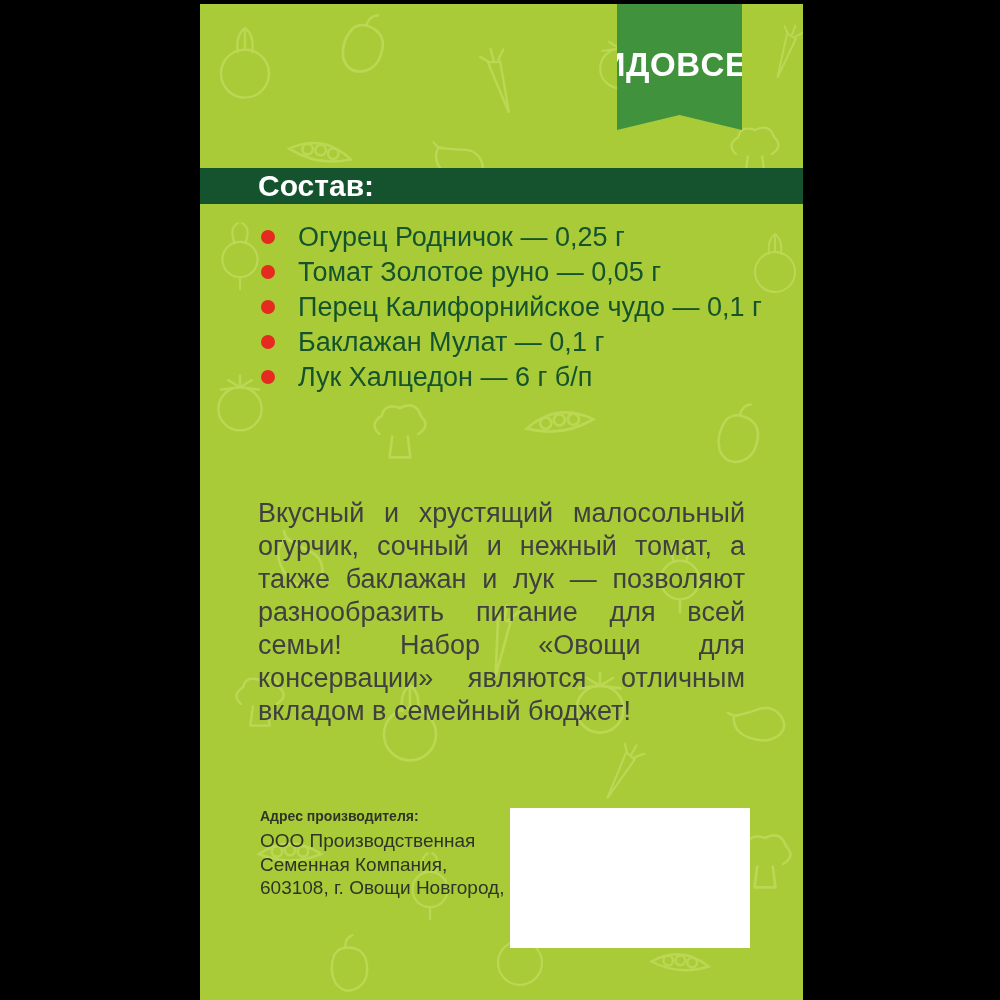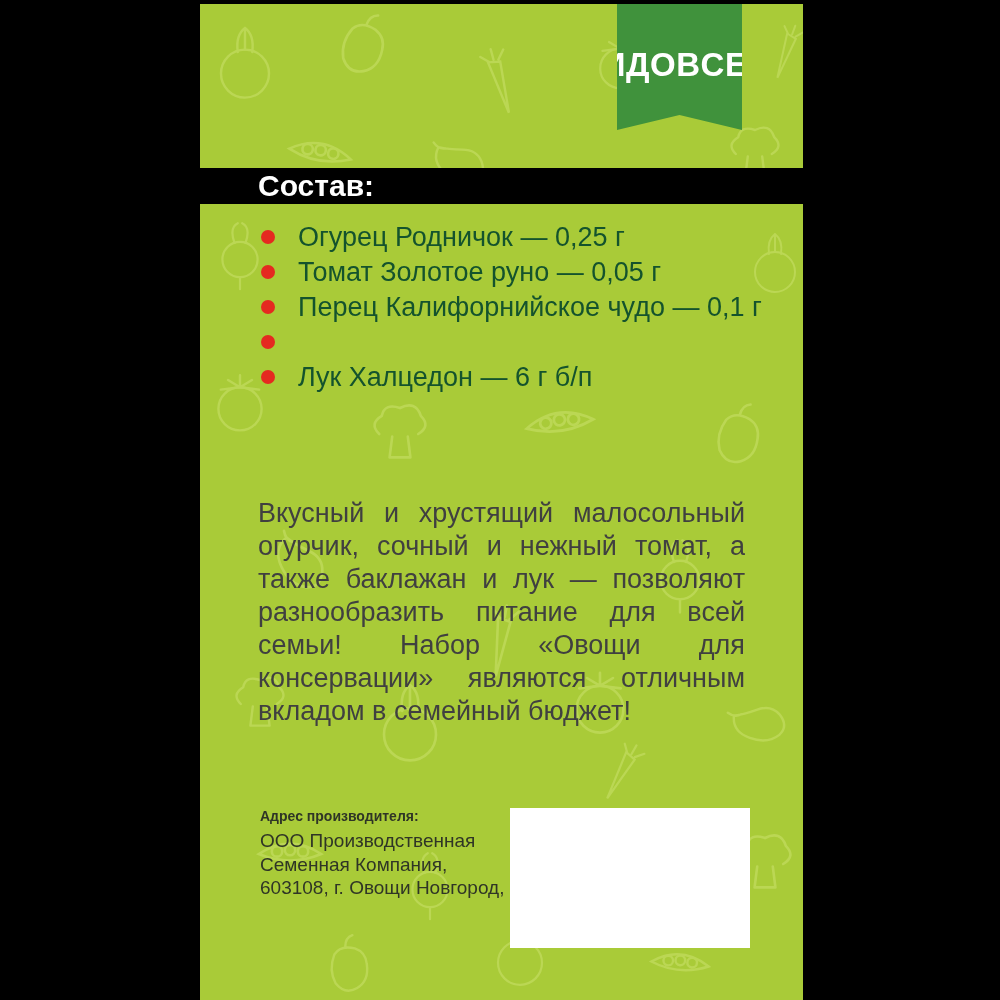--- a/index.html
+++ b/index.html
@@ -40,21 +40,21 @@
     margin: 5px 0 0 8px;
     font-size: 33px; font-weight: 700; line-height: 1.12;
     letter-spacing: 0.5px;
   }
 
   
   .comp-bar {
     position: absolute;
     left: 0; top: 164px;
     width: 622px; height: 36px;
-    background: #000000;
+    background: #14532d;
     display: flex; align-items: center;
     padding-left: 58px; box-sizing: border-box;
   }
   .comp-bar-title {
     color: #ffffff; font-size: 30px; font-weight: 700;
   }
 
   
   .seed-list {
     position: absolute;
@@ -193,20 +193,21 @@
       <li>
         <span class="bullet"></span>
         <span>Томат Золотое руно — 0,05 г</span>
       </li>
       <li>
         <span class="bullet"></span>
         <span>Перец Калифорнийское чудо — 0,1 г</span>
       </li>
       <li>
         <span class="bullet"></span>
+        <span>Баклажан Мулат — 0,1 г</span>
       </li>
       <li>
         <span class="bullet"></span>
         <span>Лук Халцедон — 6 г б/п</span>
       </li>
     </ul>
 
     <p class="description">Вкусный и хрустящий малосольный огурчик, сочный и нежный томат, а также баклажан и лук — позволяют разнообразить питание для всей семьи! Набор «Овощи для консервации» являются отличным вкладом в семейный бюджет!</p>
 
     <div class="address">

